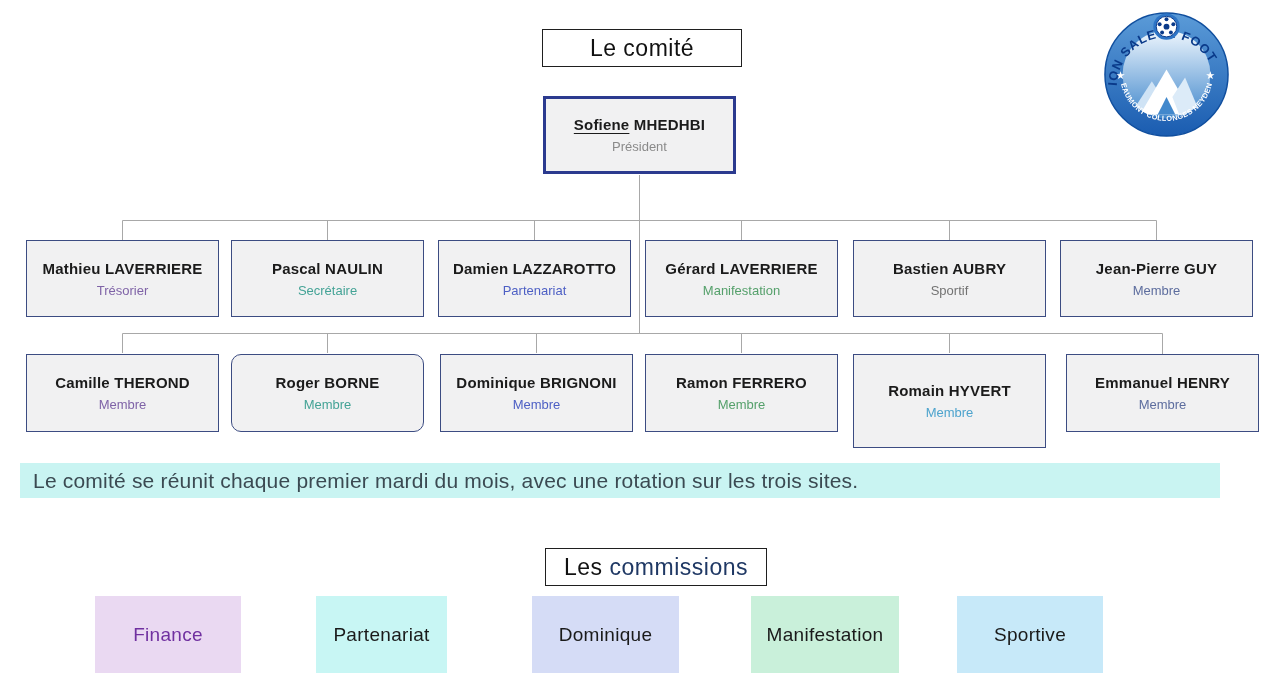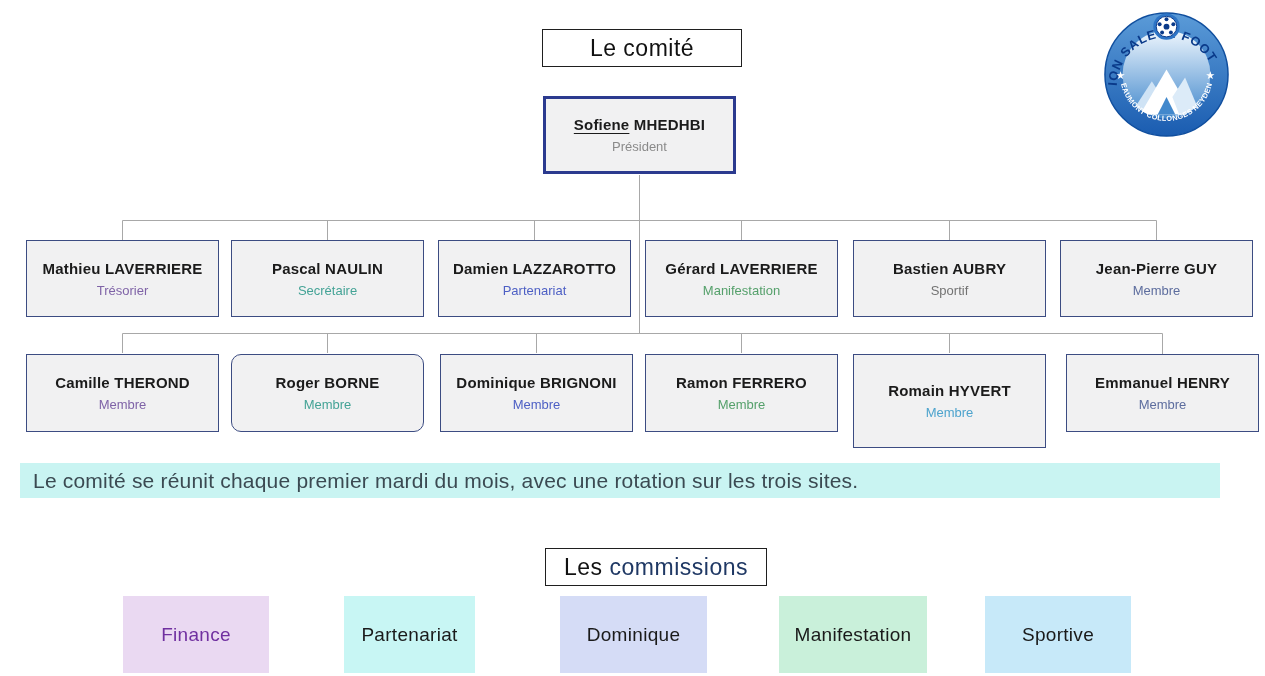--- a/index.html
+++ b/index.html
@@ -45,21 +45,21 @@
     font-size:21px; line-height:35px; padding-left:13px; box-sizing:border-box;
     letter-spacing:0.2px; white-space:nowrap;
   }
 
   
   .commissions-title { left:545px; top:531px; width:220px; height:36px;margin-top:17px; }
   .commissions-title .main { margin-left:7px; }
   .combox {
     position:absolute; top:596px; height:77px;
     display:flex; align-items:center; justify-content:center;
-    font-size:19px; letter-spacing:0.3px;margin-left:28px;
+    font-size:19px; letter-spacing:0.3px;
   }
 </style>
 </head>
 <body>
 
 <div id="canvas">
 
   <svg id="connectors" width="1265" height="676">
     <g stroke="#a8a8a8" stroke-width="1" fill="none">
       <path d="M639.5 175 V333.5"></path>

